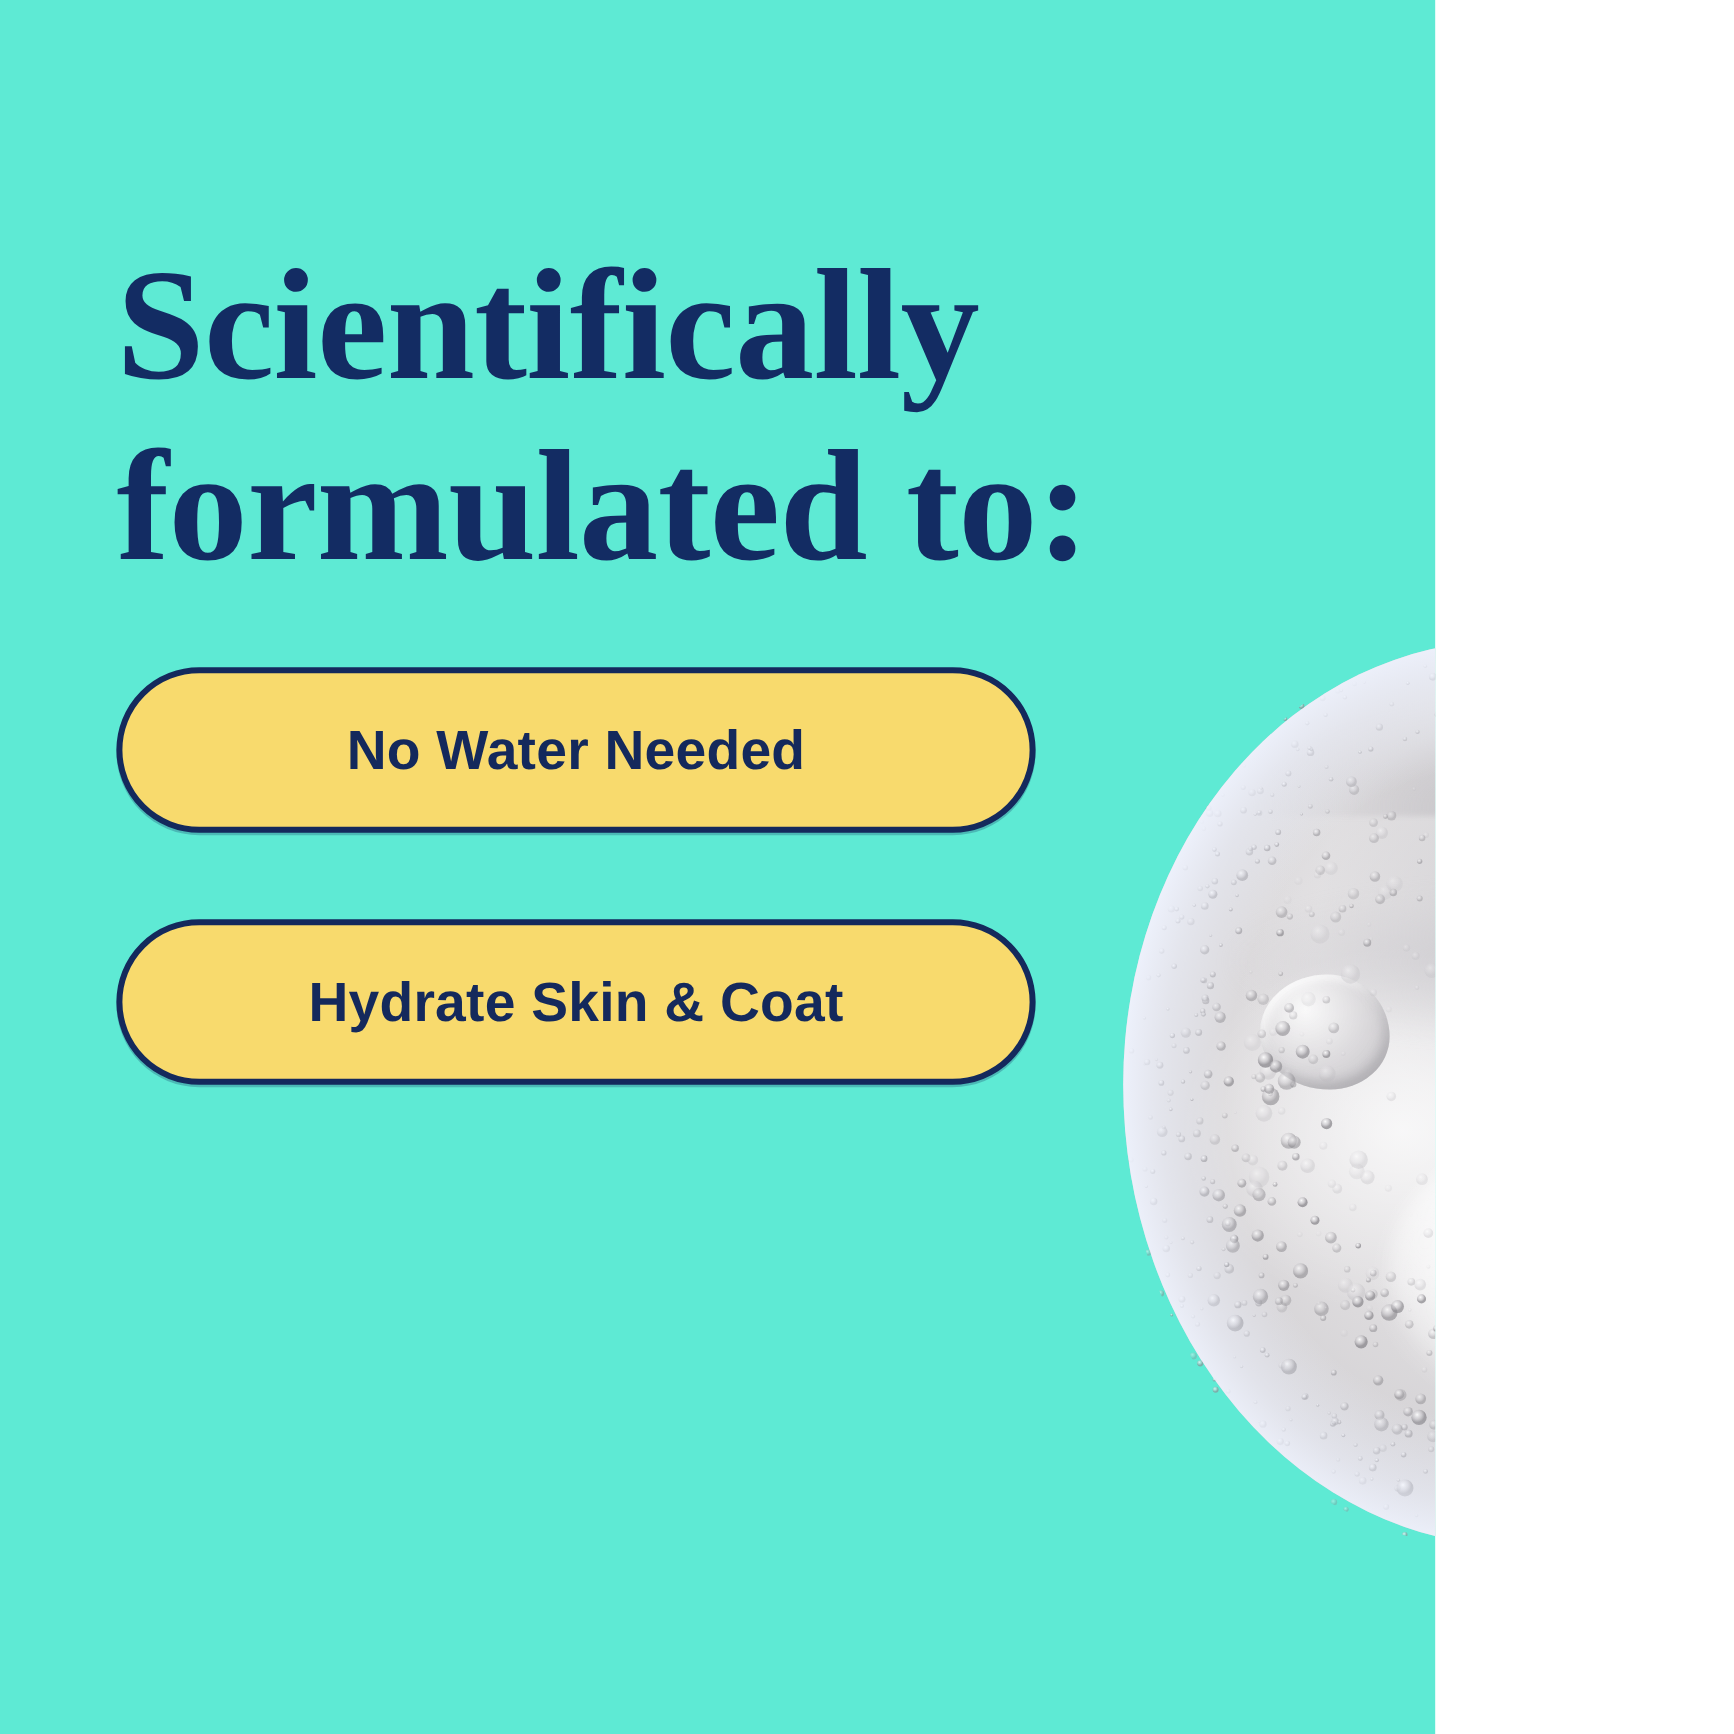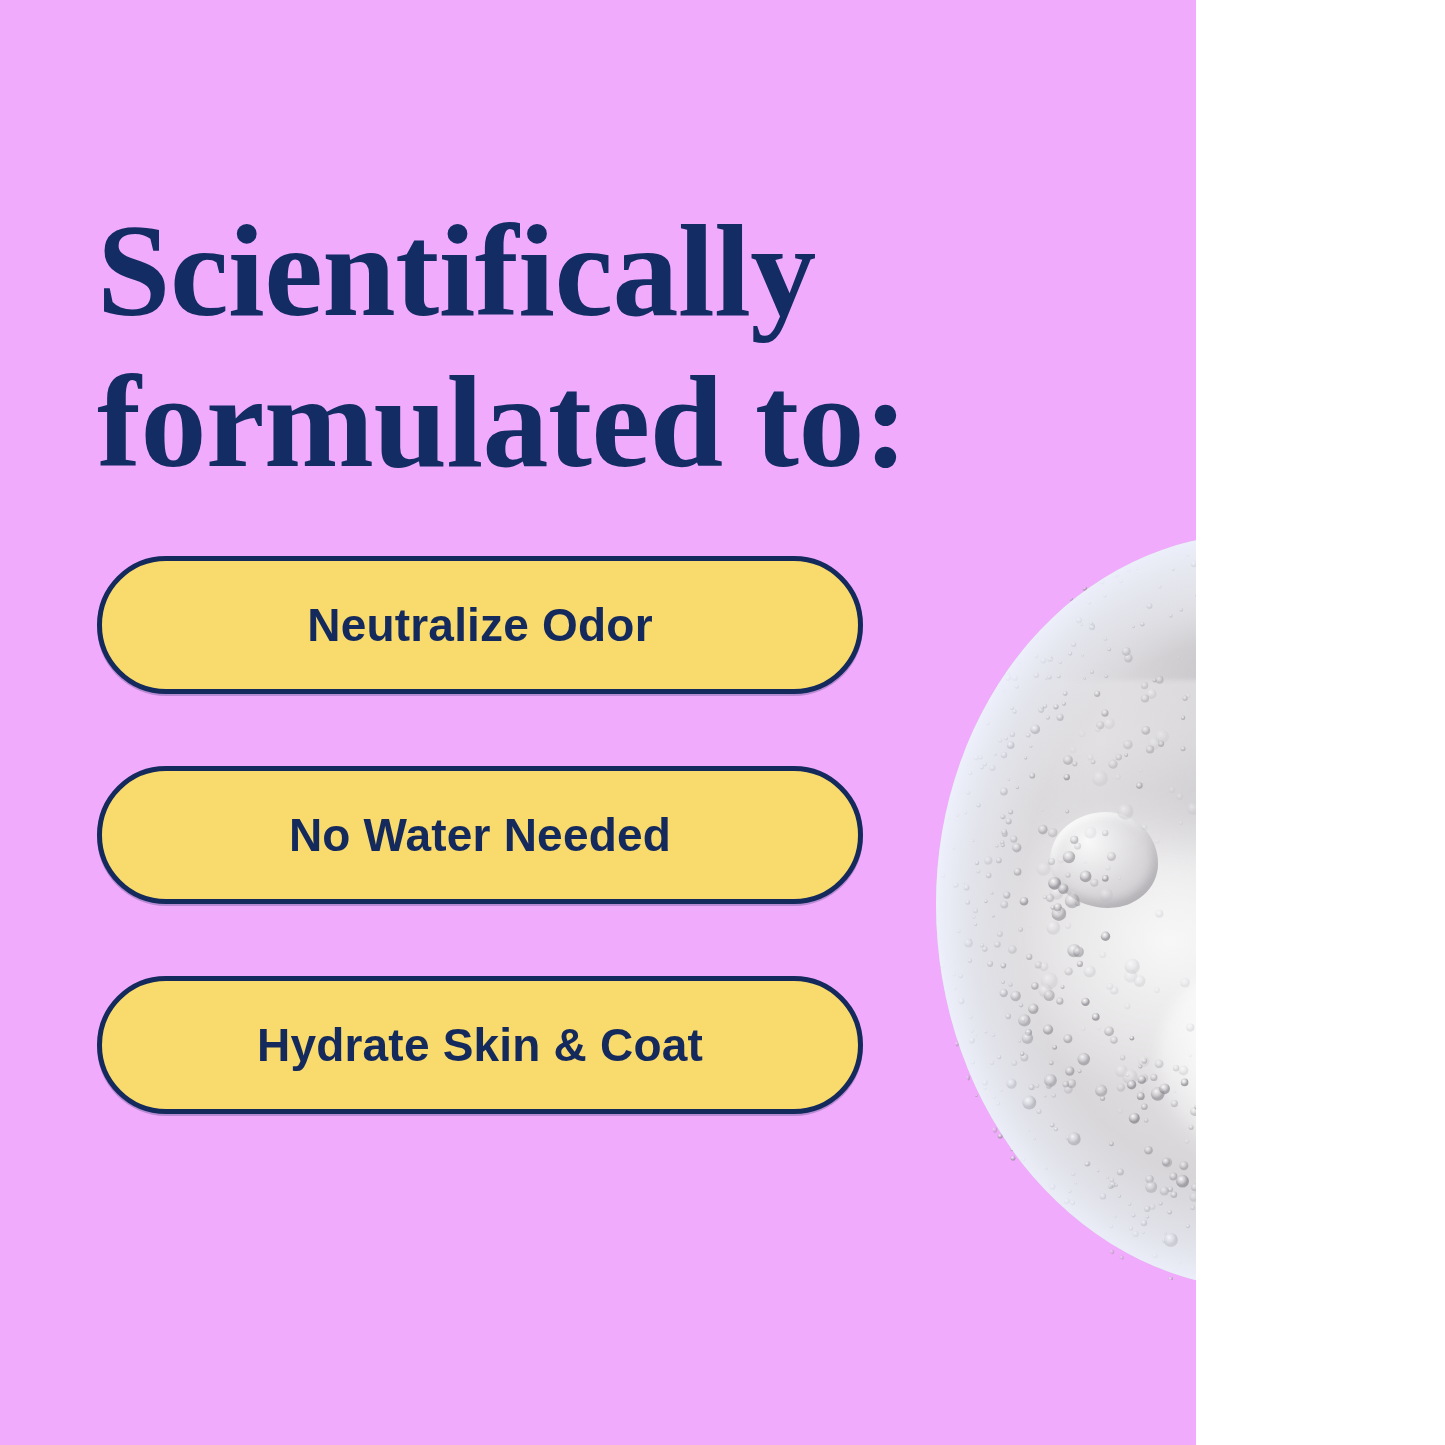--- a/index.html
+++ b/index.html
@@ -5,21 +5,21 @@
 <style>
   html, body {
     margin: 0;
     padding: 0;
     background: #ffffff;
   }
   .canvas {
     position: relative;
     width: 1196px;
     height: 1445px;
-    background: #f0abfc;
+    background: #5eead4;
     overflow: hidden;
     font-family: "Liberation Sans", sans-serif;
     text-decoration: underline;
   }
 
   
   .headline {
     position: absolute;
     left: 97px;
     top: 108px;
@@ -153,23 +153,20 @@
 </head>
 <body>
 
 <div class="canvas">
 
   <h1 class="headline">Scientifically
 formulated to:</h1>
 
   <div class="pill-stack">
 
-    <div class="pill">
-      <span class="pill-label">Neutralize Odor</span>
-    </div>
 
     <div class="pill">
       <span class="pill-label">No Water Needed</span>
     </div>
 
     <div class="pill">
       <span class="pill-label">Hydrate Skin &amp; Coat</span>
     </div>
 
   </div>

